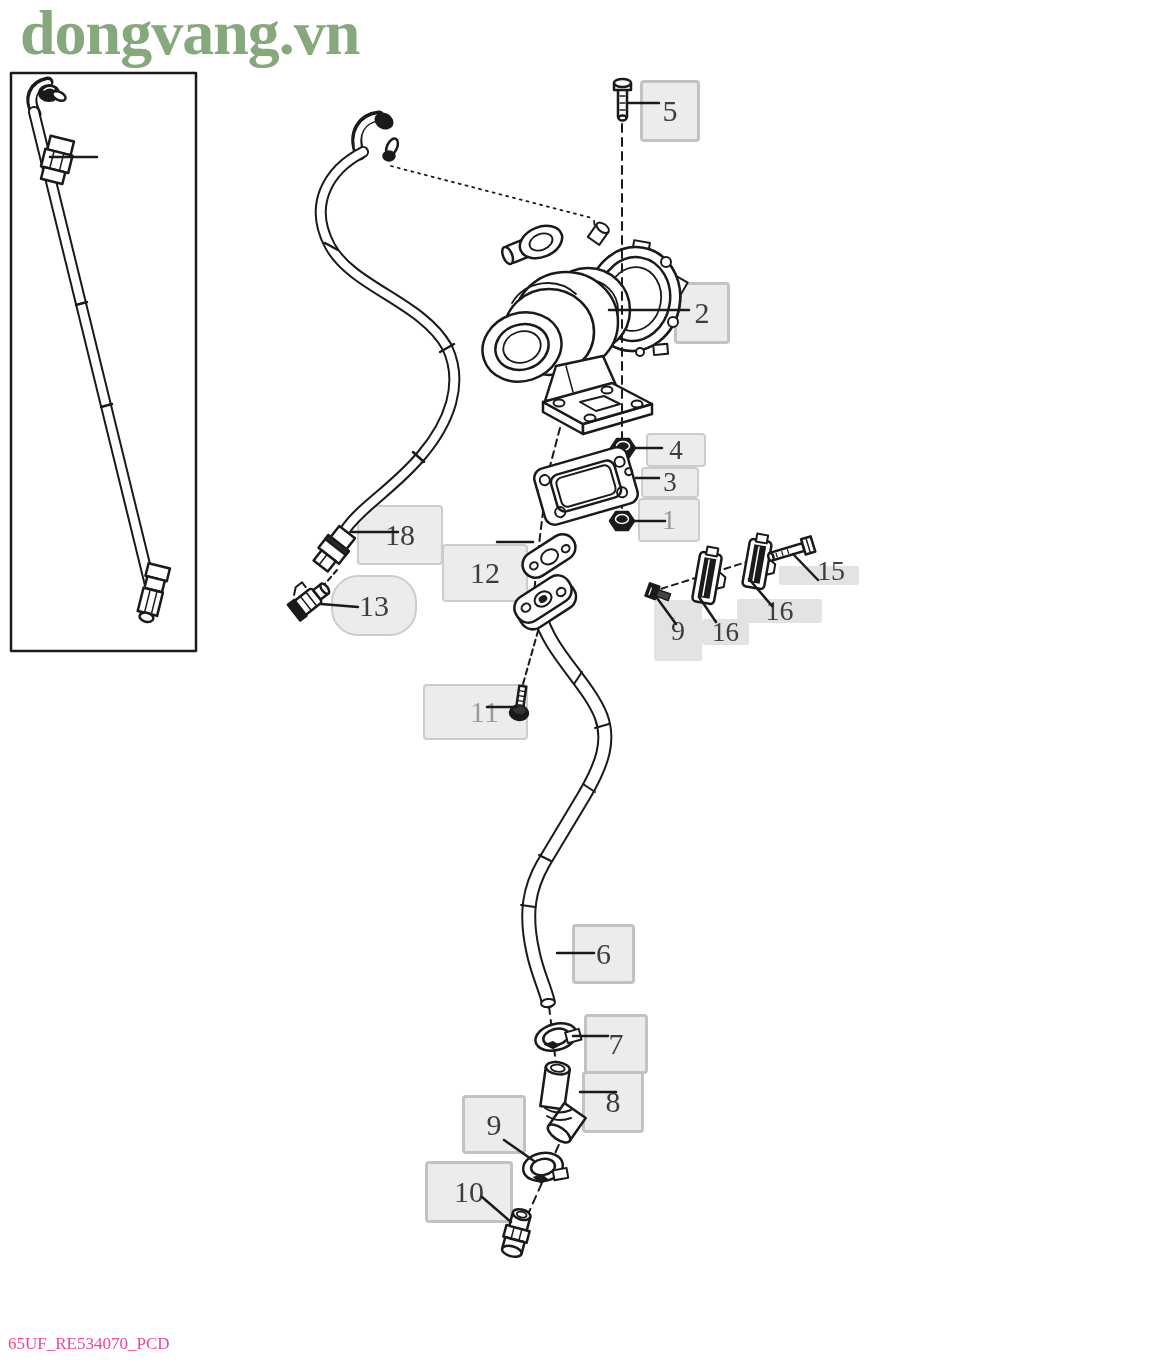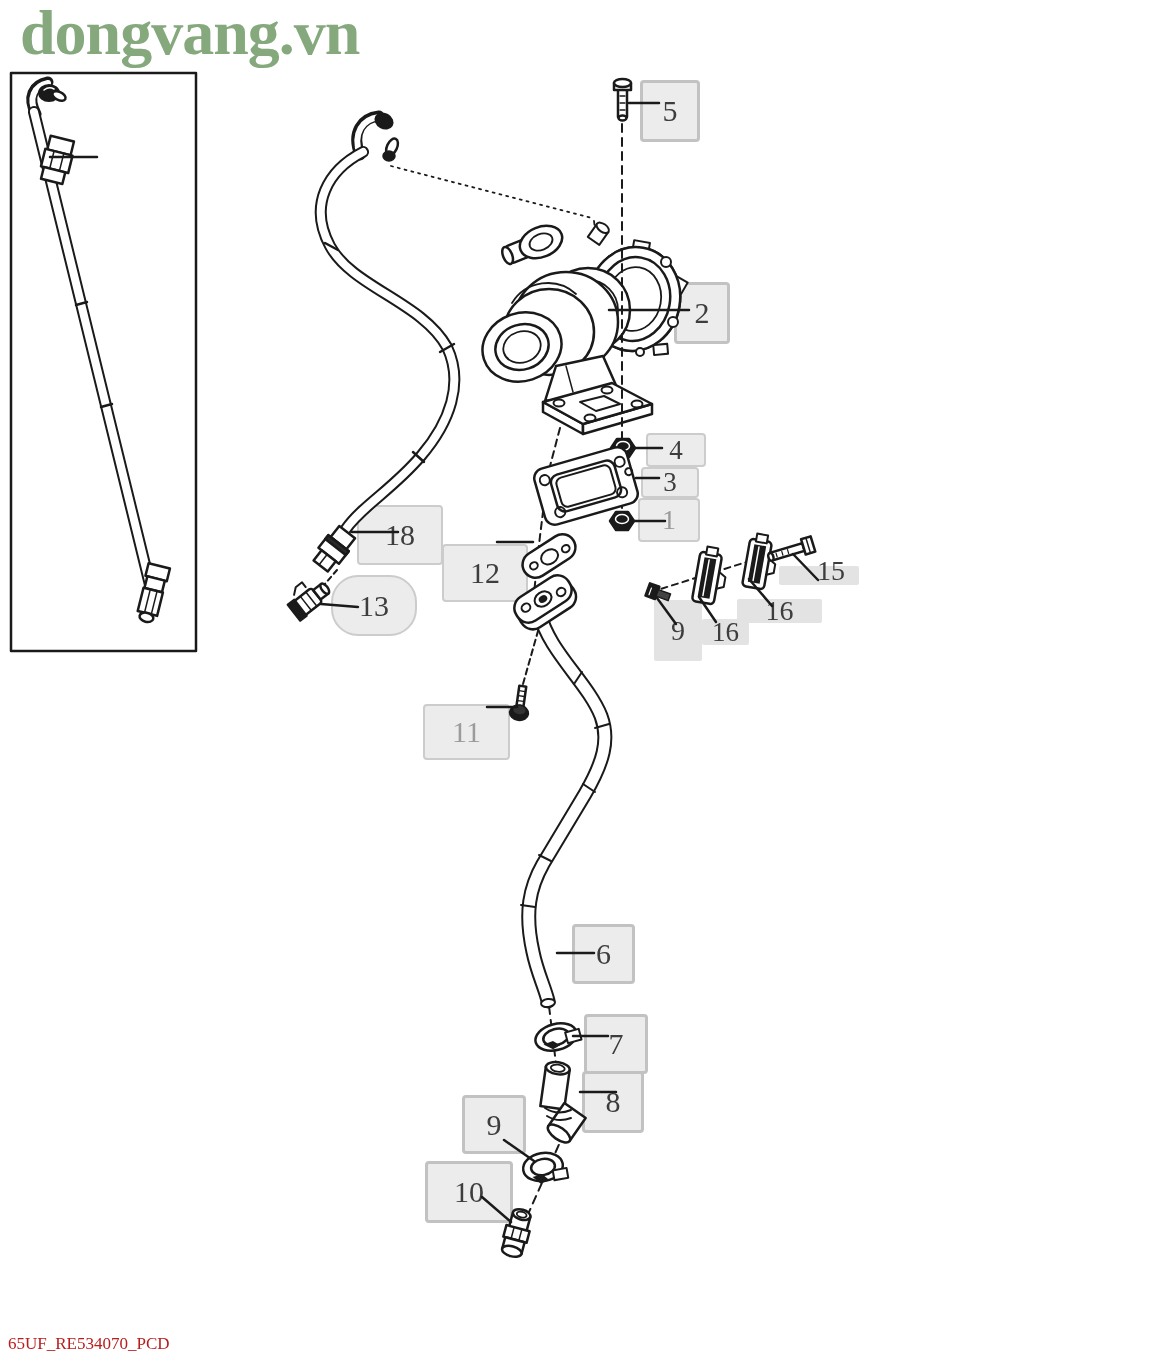--- a/index.html
+++ b/index.html
@@ -8,21 +8,21 @@
   .watermark{position:absolute;left:20px;top:-4px;font-size:64px;font-weight:600;
         letter-spacing:-1px;color:#85A97D;z-index:3;}
   .lineart{position:absolute;left:0;top:0;z-index:2;pointer-events:none;}
   .label{position:absolute;z-index:1;background:#ececec;border:3px solid #c2c2c2;
         border-radius:4px;display:flex;align-items:center;justify-content:center;
         color:#3d3d3d;font-size:30px;line-height:1;}
   .label.patch{border:none;background:#e3e3e3;border-radius:2px;overflow:visible;}
   .label.thin{border-width:2px;border-color:#cccccc;}
   .num{display:block;}
   .num.light{color:#9b9b9b;}
-  .footer-code{position:absolute;left:8px;top:1334px;font-size:17px;color:#b91c1c;z-index:3;}
+  .footer-code{position:absolute;left:8px;top:1334px;font-size:17px;color:#ec4899;z-index:3;}
 </style>
 </head>
 <body>
 
 <div class="page">
 
   <div class="watermark">dongvang.vn</div>
 
   <div class="label" style="left:65px;top:130px;width:86px;height:57px;">
       <span class="num">18</span>
@@ -56,21 +56,21 @@
     </div>
   <div class="label patch" style="left:737px;top:599px;width:85px;height:24px;font-size:28px;">
       <span class="num">16</span>
     </div>
   <div class="label patch" style="left:702px;top:619px;width:47px;height:26px;font-size:27px;">
       <span class="num">16</span>
     </div>
   <div class="label patch" style="left:654px;top:600px;width:48px;height:61px;font-size:28px;">
       <span class="num">9</span>
     </div>
-  <div class="label thin" style="left:423px;top:704px;width:83px;height:52px;">
+  <div class="label thin" style="left:423px;top:684px;width:83px;height:52px;padding-left:18px;">
       <span class="num light">11</span>
     </div>
   <div class="label" style="left:572px;top:924px;width:57px;height:54px;">
       <span class="num">6</span>
     </div>
   <div class="label" style="left:584px;top:1014px;width:58px;height:54px;">
       <span class="num">7</span>
     </div>
   <div class="label" style="left:582px;top:1071px;width:56px;height:56px;">
       <span class="num">8</span>

